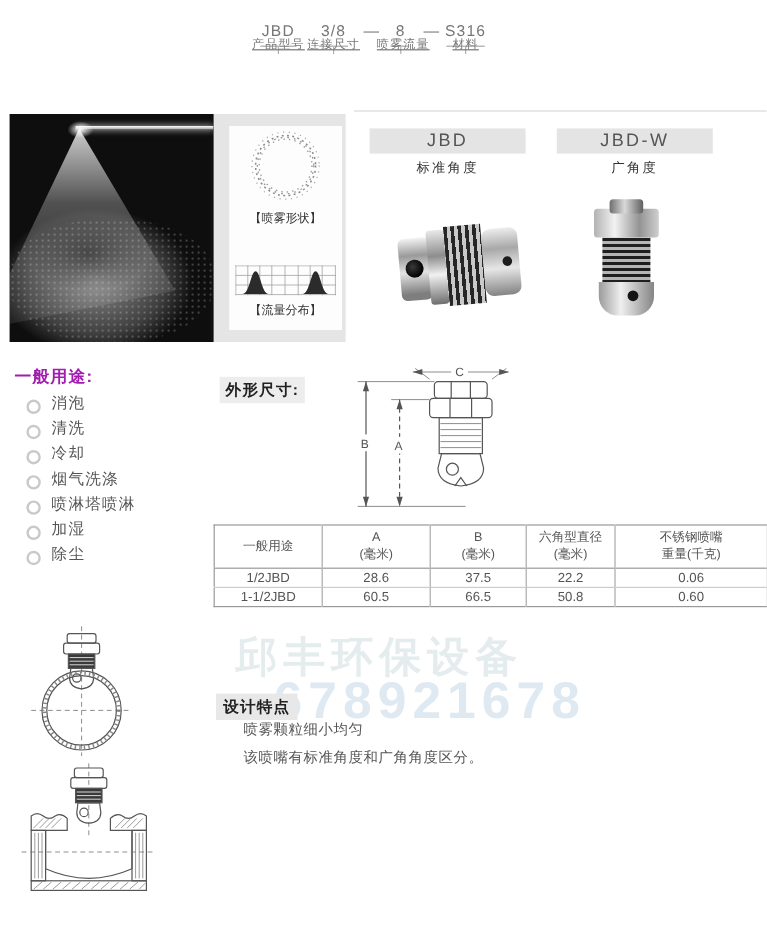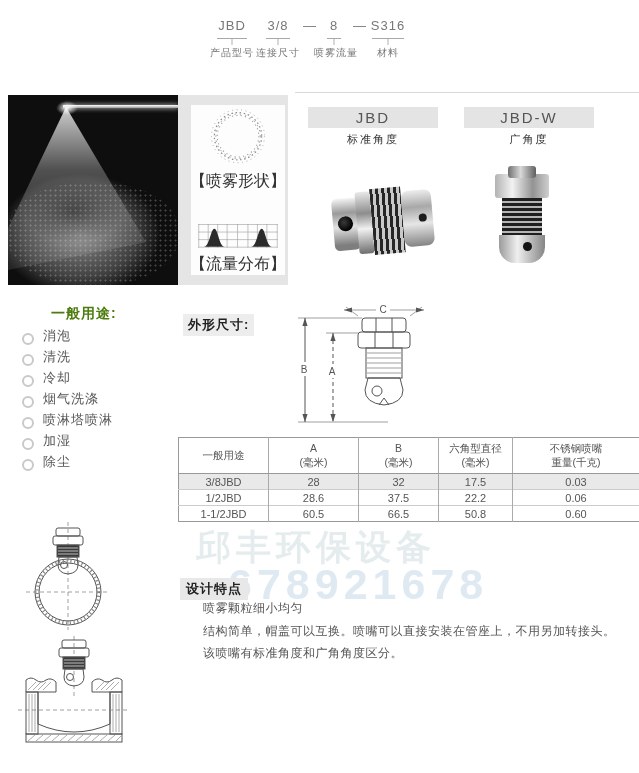--- a/index.html
+++ b/index.html
@@ -6,39 +6,39 @@
   body{
     width:639px;height:773px;position:relative;background:#fff;overflow:hidden;
     font-family:"Liberation Sans","DejaVu Sans",sans-serif;color:#555;
   }
   .abs{position:absolute;}
 
   
   .code-part{position:absolute;top:18px;font-size:13px;color:#777;letter-spacing:1px;transform:translateX(-50%);white-space:nowrap;}
   .code-underline{position:absolute;top:38px;height:1px;background:#a8a8a8;}
   .code-tick{position:absolute;top:39px;width:1px;height:6px;background:#b0b0b0;transform:translateX(-50%);}
-  .code-label{position:absolute;top:46px;font-size:10px;color:#777;letter-spacing:1px;transform:translateX(-50%);white-space:nowrap;}
+  .code-label{position:absolute;top:30px;font-size:10px;color:#777;letter-spacing:1px;transform:translateX(-50%);white-space:nowrap;text-decoration:underline;}
 
   
   .spray-panel{left:8px;top:95px;width:280px;height:190px;background:#e5e5e5;}
   .spray-photo{position:absolute;left:0;top:0;width:170px;height:190px;background:#0e0e0e;overflow:hidden;}
   .lance{position:absolute;left:55px;top:10px;width:115px;height:3px;background:linear-gradient(#ffffff,#9d9d9d);box-shadow:0 0 5px rgba(255,255,255,.9);}
   .tipglow{position:absolute;left:48px;top:6px;width:22px;height:14px;background:radial-gradient(ellipse at center,rgba(255,255,255,.95),rgba(255,255,255,0) 70%);}
   .cone{position:absolute;left:-22px;top:12px;width:200px;height:178px;
     clip-path:polygon(40% 0,0 94%,80% 76%);
     background:linear-gradient(180deg,rgba(255,255,255,.8),rgba(235,235,235,.30) 35%,rgba(205,205,205,.16) 70%,rgba(190,190,190,.10));}
   .mist{position:absolute;left:0;top:55px;width:170px;height:135px;
     background:radial-gradient(ellipse 95px 72px at 72px 85px,rgba(235,235,235,.55),rgba(190,190,190,.28) 60%,rgba(120,120,120,0) 85%);}
   .mistcore{position:absolute;left:18px;top:85px;width:95px;height:62px;border-radius:50%;
     background:radial-gradient(ellipse at center,rgba(30,30,30,.55),rgba(30,30,30,0) 75%);}
   .speckle{position:absolute;left:0;top:88px;width:170px;height:102px;opacity:.45;border-radius:45%;
     background-image:radial-gradient(rgba(255,255,255,.5) .8px,rgba(255,255,255,0) 1.3px);background-size:5px 5px;}
   .diagram-card{position:absolute;left:183px;top:10px;width:94px;height:170px;background:#fdfdfd;
     display:flex;flex-direction:column;align-items:center;}
-  .diagram-label{font-size:16px;color:#333;white-space:nowrap;}
+  .diagram-label{font-size:10px;color:#333;white-space:nowrap;}
 
   
   .top-divider{left:295px;top:92px;width:344px;height:1px;background:#d9d9d9;}
   .prod-bar{position:absolute;width:130px;height:21px;background:#e4e4e4;text-align:center;line-height:21px;
     font-size:15px;color:#555;letter-spacing:2px;}
   .prod-sub{position:absolute;width:130px;text-align:center;font-size:11px;color:#333;letter-spacing:2px;}
 
   
   .jbd-photo{left:333px;top:183px;width:102px;height:78px;transform:rotate(-5deg);}
   .jbd-photo .lcap{position:absolute;left:0;top:12px;width:26px;height:52px;border-radius:5px;
@@ -59,21 +59,21 @@
     background:linear-gradient(90deg,#b2b2b2,#f2f2f2 32%,#939393 70%,#cfcfcf);}
   .jbdw-photo .crown{position:absolute;left:13px;top:0;width:28px;height:12px;border-radius:3px;
     background:linear-gradient(90deg,#6f6f6f,#d9d9d9 45%,#5f5f5f);}
   .jbdw-photo .threads{position:absolute;left:7px;top:32px;width:40px;height:37px;
     background:repeating-linear-gradient(180deg,#1f1f1f 0 3px,#b5b5b5 3px 5px);}
   .jbdw-photo .bot{position:absolute;left:4px;top:69px;width:46px;height:28px;border-radius:0 0 16px 16px;
     background:linear-gradient(90deg,#9b9b9b,#efefef 40%,#858585);}
   .jbdw-photo .hole{position:absolute;left:28px;top:76px;width:9px;height:9px;border-radius:50%;background:#141414;}
 
   
-  .uses-title{left:12px;top:305px;font-size:14px;font-weight:bold;color:#4d7c0f;letter-spacing:1px;margin-left:39px;}
+  .uses-title{left:12px;top:305px;font-size:14px;font-weight:bold;color:#a21caf;letter-spacing:1px;}
   .uses-list{left:22px;top:330px;display:flex;flex-direction:column;gap:6px;list-style:none;margin:0;padding:0;}
   .use-item{display:flex;align-items:flex-end;gap:9px;height:15px;}
   .use-bullet{width:8px;height:8px;border-radius:50%;border:2px solid #c9c9c9;background:#fff;flex:0 0 auto;}
   .use-text{font-size:13px;color:#555;letter-spacing:1px;}
 
   
   .dim-title{left:183px;top:314px;background:#ededed;padding:2px 5px;font-size:13px;font-weight:bold;color:#222;letter-spacing:1px;}
   .dim-svg{left:288px;top:300px;}
 
   
@@ -296,48 +296,40 @@
           <div>六角型直径</div>
           <div>(毫米)</div>
         </th>
         <th>
           <div>不锈钢喷嘴</div>
           <div>重量(千克)</div>
         </th>
       </tr>
     </thead>
   <tbody>
-      <tr class="alt">
-        <td>3/8JBD</td>
-        <td>28</td>
-        <td>32</td>
-        <td>17.5</td>
-        <td>0.03</td>
-      </tr>
       <tr>
         <td>1/2JBD</td>
         <td>28.6</td>
         <td>37.5</td>
         <td>22.2</td>
         <td>0.06</td>
       </tr>
       <tr>
         <td>1-1/2JBD</td>
         <td>60.5</td>
         <td>66.5</td>
         <td>50.8</td>
         <td>0.60</td>
       </tr>
     </tbody>
 </table>
 
 <div class="abs feat-title">设计特点</div>
 <div class="abs feat-lines">
     <div class="feat-line">喷雾颗粒细小均匀</div>
-    <div class="feat-line">结构简单，帽盖可以互换。喷嘴可以直接安装在管座上，不用另加转接头。</div>
     <div class="feat-line">该喷嘴有标准角度和广角角度区分。</div>
   </div>
 
 <svg class="abs" style="left:18px;top:520px" width="100" height="112" viewBox="0 0 100 112">
   <line x1="50" y1="2" x2="50" y2="110" class="lnthin dash"></line>
   <g class="ln">
     <rect x="38" y="8" width="24" height="8" rx="2"></rect>
     <rect x="35" y="16" width="30" height="9" rx="2"></rect>
     <rect x="39" y="25" width="22" height="12" fill="#3a3a3a"></rect>
     <path d="M41,37 L40,45 Q40,53 50,54 Q60,53 60,45 L59,37 Z"></path>

